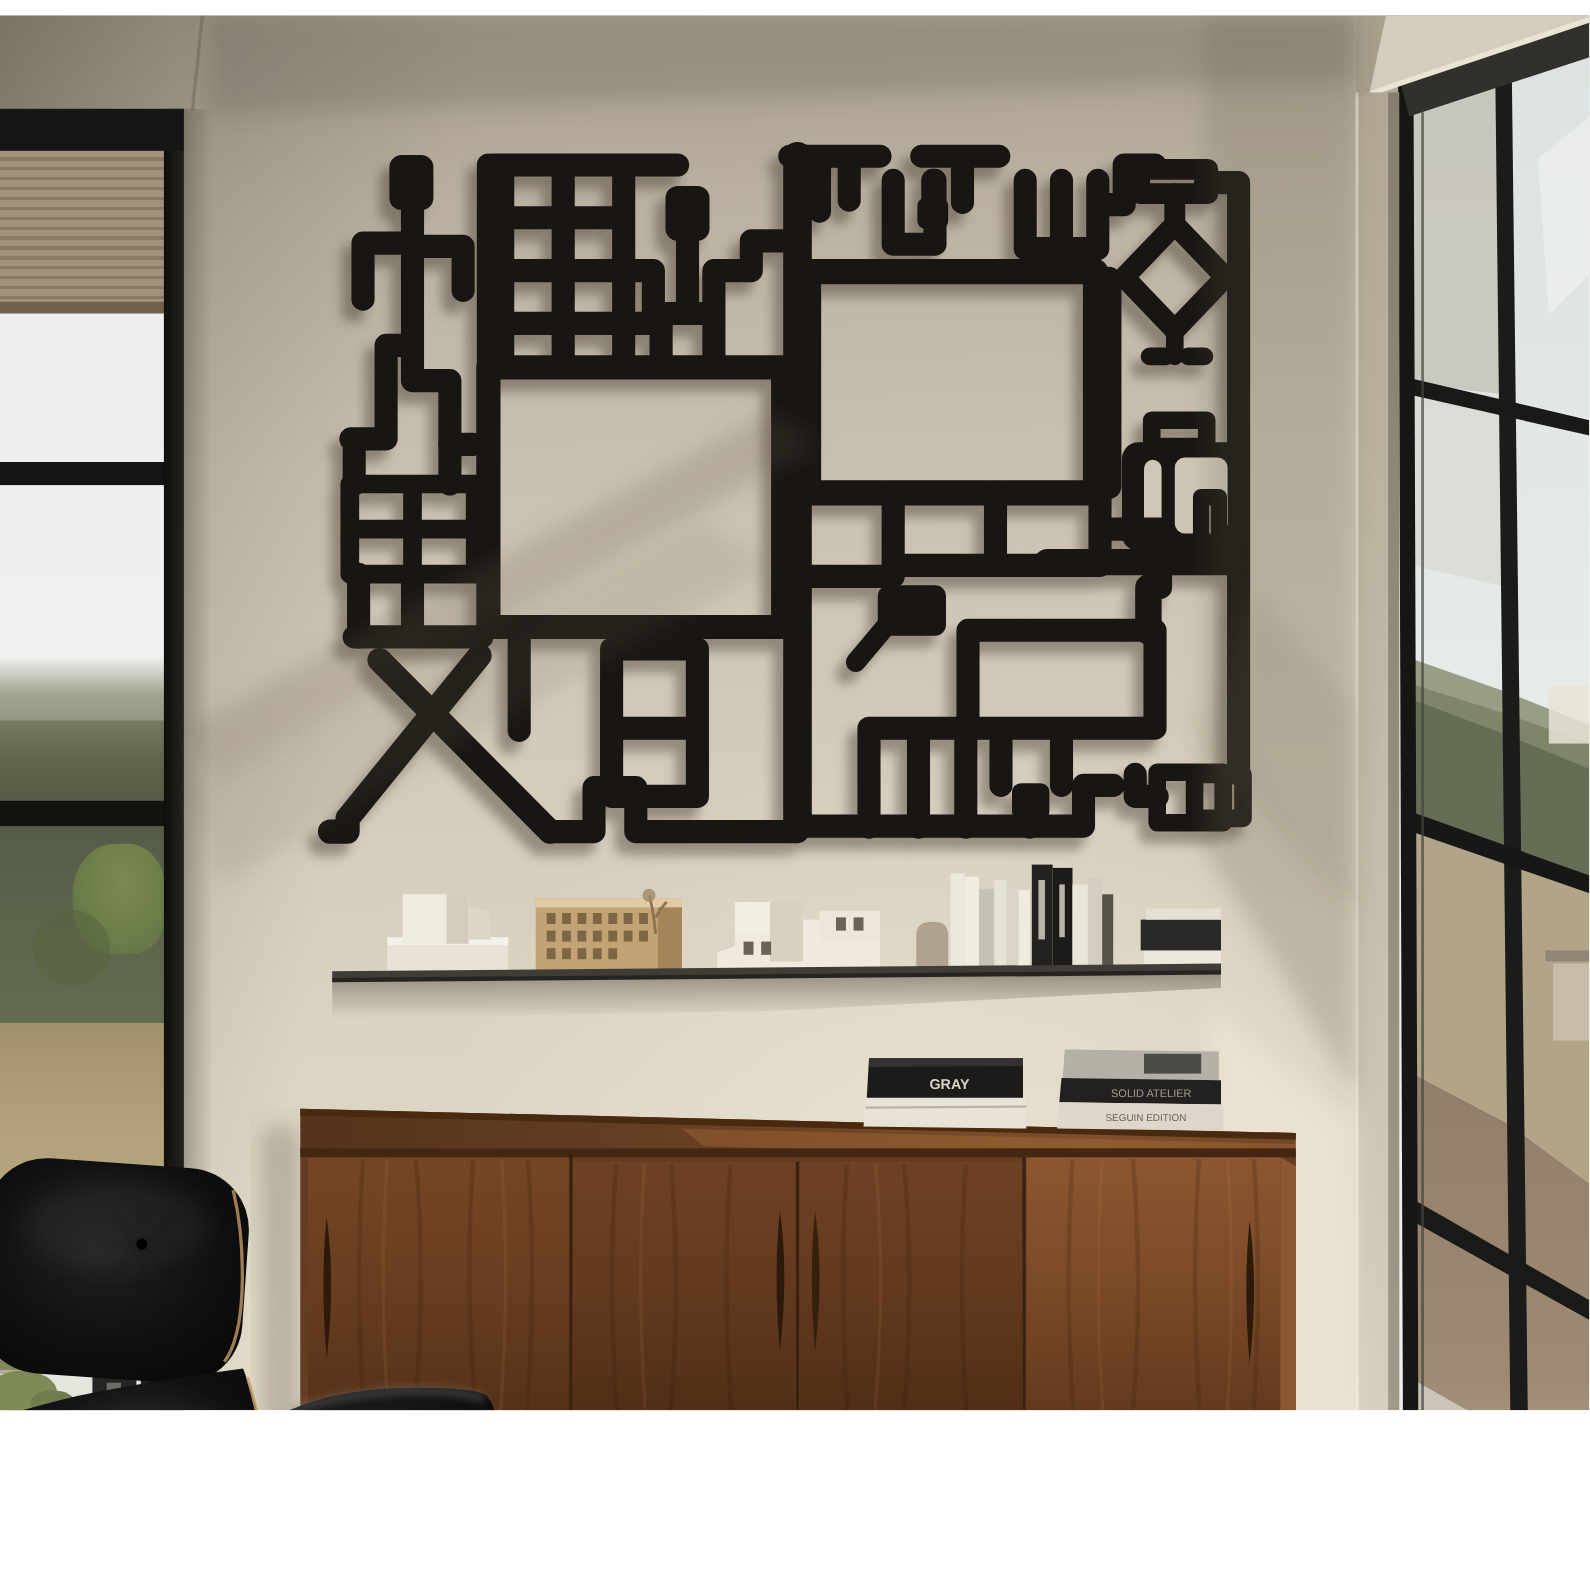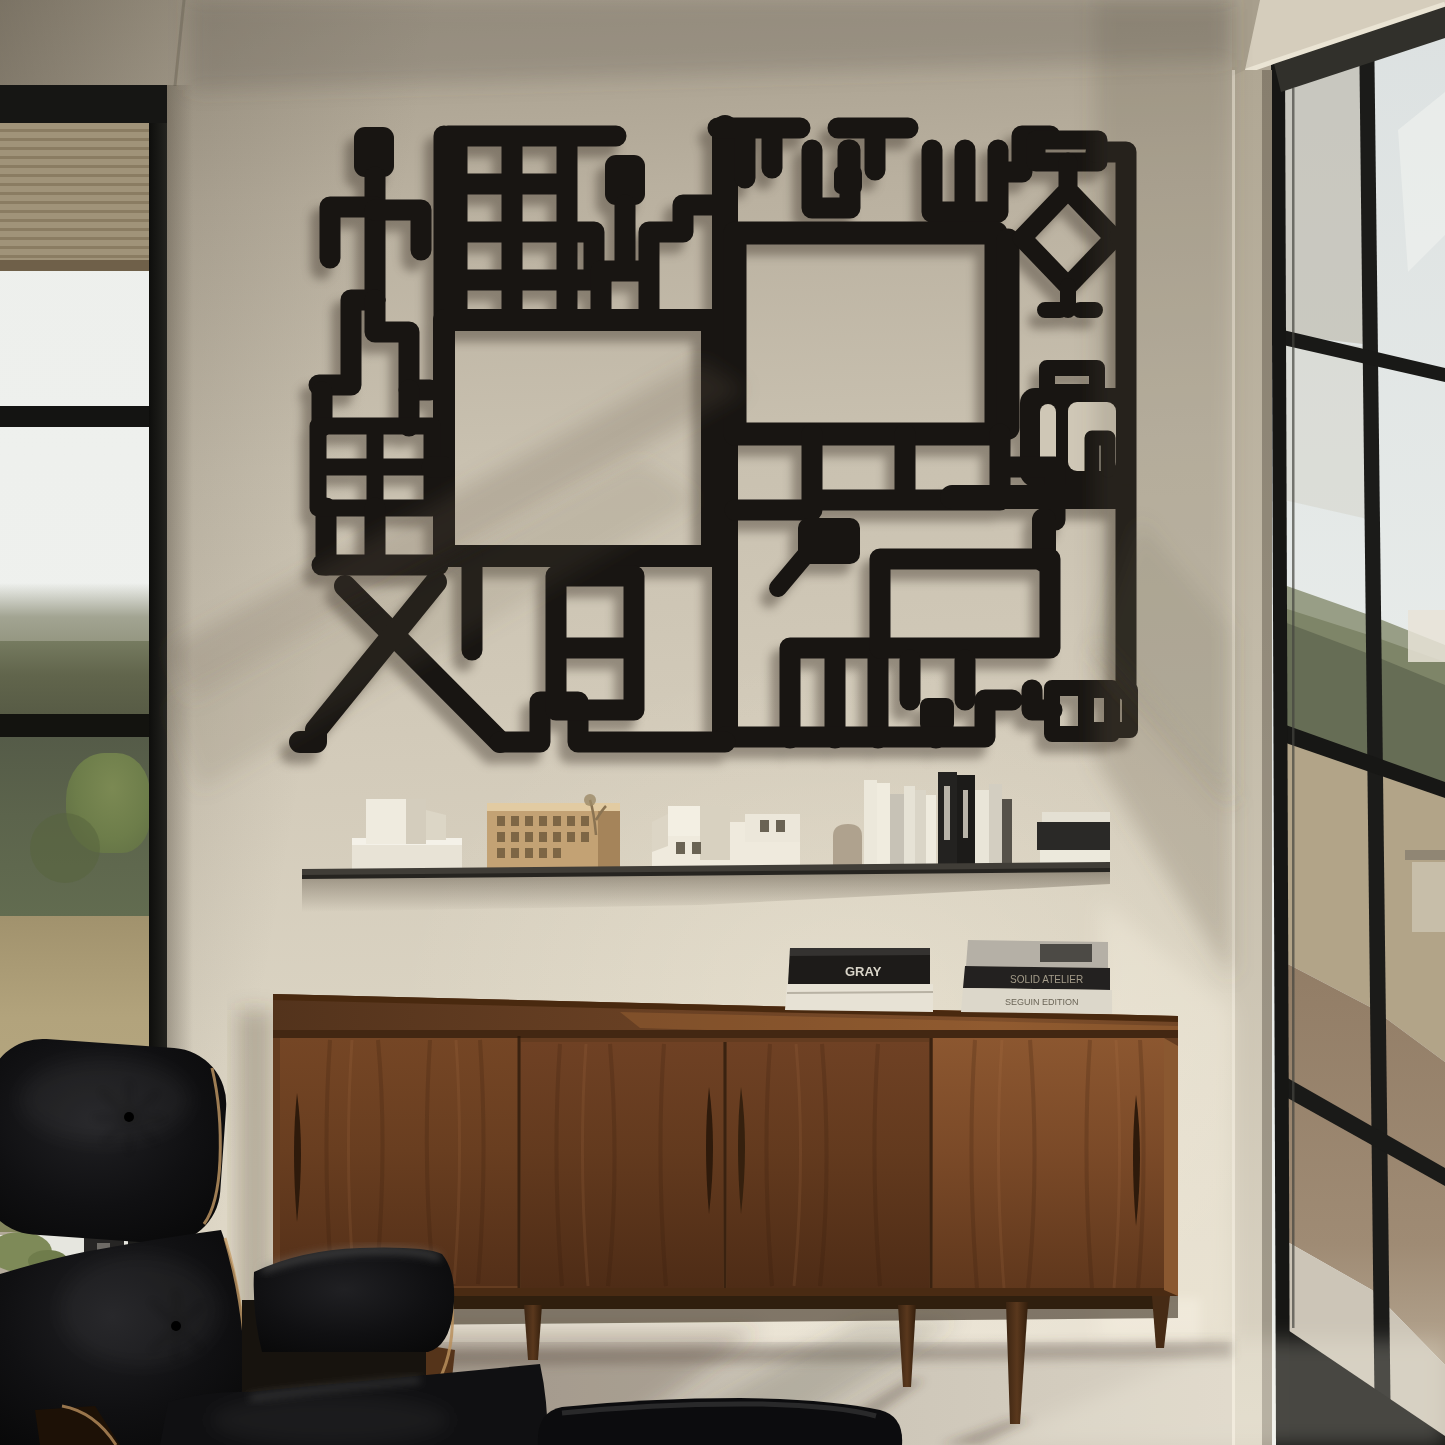--- a/index.html
+++ b/index.html
@@ -1,18 +1,18 @@
 <!DOCTYPE html>
 <html><head>
 <meta charset="utf-8">
 <style>
   html,body{margin:0;padding:0;}
   body{font-family:"Liberation Sans",sans-serif;}
-  #scene{position:relative;width:1445px;height:1445px;overflow:hidden;
-    background:linear-gradient(178deg,#a49b8a 0%,#b9b09f 14%,#c9c1b0 32%,#d3cbba 52%,#dbd4c3 72%,#e3dccb 100%);}
+  #scene{position:relative;width:1445px;height:1268px;overflow:hidden;
+    background:linear-gradient(178deg,#a49b8a 0%,#b9b09f 14%,#c9c1b0 32%,#d3cbba 52%,#dbd4c3 72%,#e3dccb 100%);margin-top:14px;}
   .abs{position:absolute;}
 </style>
 </head>
 <body>
 <div id="scene">
 
   <div class="abs" id="wall-shade-left" style="left:0;top:0;width:900px;height:1445px;
     background:linear-gradient(100deg,rgba(82,75,63,0.50) 0%,rgba(82,75,63,0.22) 16%,rgba(82,75,63,0.0) 38%);"></div>
   <div class="abs" id="wall-bright-center" style="left:300px;top:500px;width:1000px;height:945px;
     background:radial-gradient(ellipse 65% 55% at 55% 55%,rgba(255,248,230,0.30) 0%,rgba(255,248,230,0.0) 70%);"></div>

